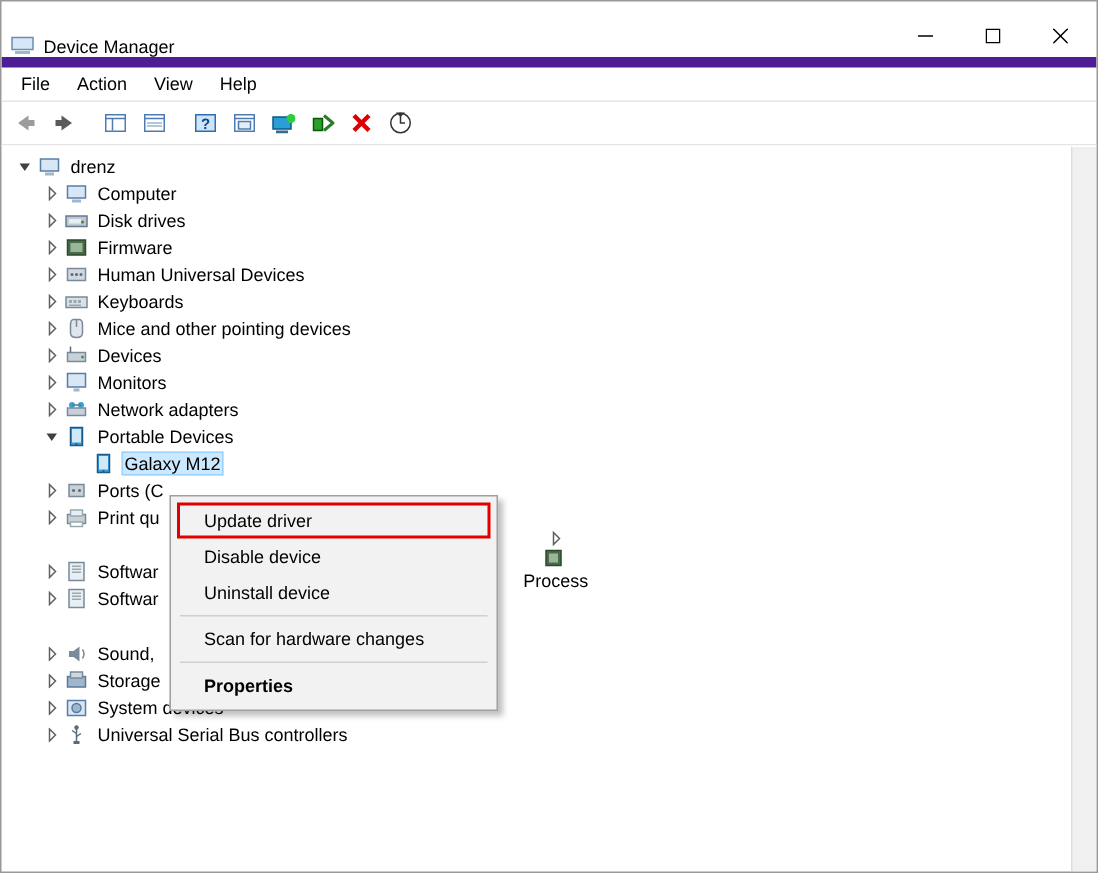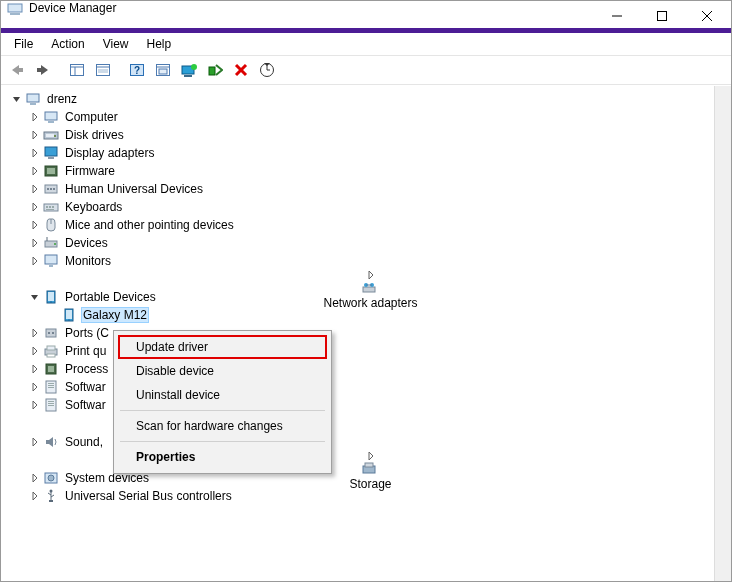--- a/index.html
+++ b/index.html
@@ -12,24 +12,24 @@
     height: 582px;
     border: 1px solid #999;
     display: flex;
     flex-direction: column;
     overflow: hidden;
     position: relative;
   }
   
   .titlebar {
     display: flex;
-    align-items: flex-start;
-    height: 32px;
+    align-items: flex-end;
+    height: 44px;
     padding: 0 2px 0 6px;
-    border-bottom: 5px solid #4c1d95;
+    border-bottom: 7px solid #4c1d95;
   }
   .titlebar .app-icon { width: 16px; height: 16px; margin-right: 6px; }
   .titlebar .title { flex: 1; font-size: 12px; color:#000; }
   .tb-btn { width: 45px; height: 29px; display:flex; align-items:center; justify-content:center; }
   .tb-btn svg { display:block; }
   
   .menubar {
     display:flex; align-items:center;
     height: 22px; padding: 0 4px;
   }
@@ -245,34 +245,20 @@
         <span class="label">Disk drives</span>
       </div>
       <div class="node" style="padding-left: 22px;">
         <span class="twisty">
           <svg width="10" height="10">
             <path d="M3 1 L7 5 L3 9 Z" fill="none" stroke="#606060"></path>
           </svg>
         </span>
         <span class="dev-icon">
           <svg width="16" height="16">
-            <rect x="2" y="2" width="12" height="9" fill="#3a9fd6" stroke="#1a5a8a"></rect>
-            <rect x="5" y="12" width="6" height="2" fill="#8a9aac"></rect>
-          </svg>
-        </span>
-        <span class="label">Display adapters</span>
-      </div>
-      <div class="node" style="padding-left: 22px;">
-        <span class="twisty">
-          <svg width="10" height="10">
-            <path d="M3 1 L7 5 L3 9 Z" fill="none" stroke="#606060"></path>
-          </svg>
-        </span>
-        <span class="dev-icon">
-          <svg width="16" height="16">
             <rect x="2" y="3" width="12" height="10" fill="#4a6a4a" stroke="#2a4a2a"></rect>
             <rect x="4" y="5" width="8" height="6" fill="#9ab59a"></rect>
           </svg>
         </span>
         <span class="label">Firmware</span>
       </div>
       <div class="node" style="padding-left: 22px;">
         <span class="twisty">
           <svg width="10" height="10">
             <path d="M3 1 L7 5 L3 9 Z" fill="none" stroke="#606060"></path>
@@ -341,21 +327,21 @@
           </svg>
         </span>
         <span class="dev-icon">
           <svg width="16" height="16">
             <rect x="2" y="2" width="12" height="9" fill="#d7e7f5" stroke="#5a7da5"></rect>
             <rect x="6" y="12" width="4" height="2" fill="#9fb7cc"></rect>
           </svg>
         </span>
         <span class="label">Monitors</span>
       </div>
-      <div class="node" style="padding-left: 22px; flex-direction: column;">
+      <div class="node" style="padding-left: 22px;">
         <span class="twisty">
           <svg width="10" height="10">
             <path d="M3 1 L7 5 L3 9 Z" fill="none" stroke="#606060"></path>
           </svg>
         </span>
         <span class="dev-icon">
           <svg width="16" height="16">
             <rect x="2" y="7" width="12" height="5" fill="#c8d0d8" stroke="#7a8a9a"></rect>
             <circle cx="5" cy="5" r="2" fill="#3a9fd6"></circle>
             <circle cx="11" cy="5" r="2" fill="#3a9fd6"></circle>
@@ -413,21 +399,21 @@
         </span>
         <span class="dev-icon">
           <svg width="16" height="16">
             <rect x="2" y="6" width="12" height="6" fill="#c8d0d8" stroke="#7a8a9a"></rect>
             <rect x="4" y="3" width="8" height="4" fill="#e8eef5" stroke="#9aa"></rect>
             <rect x="4" y="11" width="8" height="3" fill="#fff" stroke="#9aa"></rect>
           </svg>
         </span>
         <span class="label">Print qu</span>
       </div>
-      <div class="node" style="padding-left: 22px;">
+      <div class="node" style="padding-left: 22px; flex-direction: column;">
         <span class="twisty">
           <svg width="10" height="10">
             <path d="M3 1 L7 5 L3 9 Z" fill="none" stroke="#606060"></path>
           </svg>
         </span>
         <span class="dev-icon">
           <svg width="16" height="16">
             <rect x="3" y="3" width="10" height="10" fill="#4a6a4a" stroke="#2a4a2a"></rect>
             <rect x="5" y="5" width="6" height="6" fill="#9ab59a"></rect>
           </svg>
@@ -473,21 +459,21 @@
           </svg>
         </span>
         <span class="dev-icon">
           <svg width="16" height="16">
             <path d="M3 6 L6 6 L10 3 L10 13 L6 10 L3 10 Z" fill="#7a8a9a"></path>
             <path d="M12 5 Q14 8 12 11" fill="none" stroke="#7a8a9a"></path>
           </svg>
         </span>
         <span class="label">Sound,</span>
       </div>
-      <div class="node" style="padding-left: 22px; flex-direction: column;">
+      <div class="node" style="padding-left: 22px;">
         <span class="twisty">
           <svg width="10" height="10">
             <path d="M3 1 L7 5 L3 9 Z" fill="none" stroke="#606060"></path>
           </svg>
         </span>
         <span class="dev-icon">
           <svg width="16" height="16">
             <rect x="2" y="5" width="12" height="7" fill="#9fb7cc" stroke="#5a7a9a"></rect>
             <rect x="4" y="2" width="8" height="4" fill="#d0d8e0" stroke="#7a8a9a"></rect>
           </svg>

